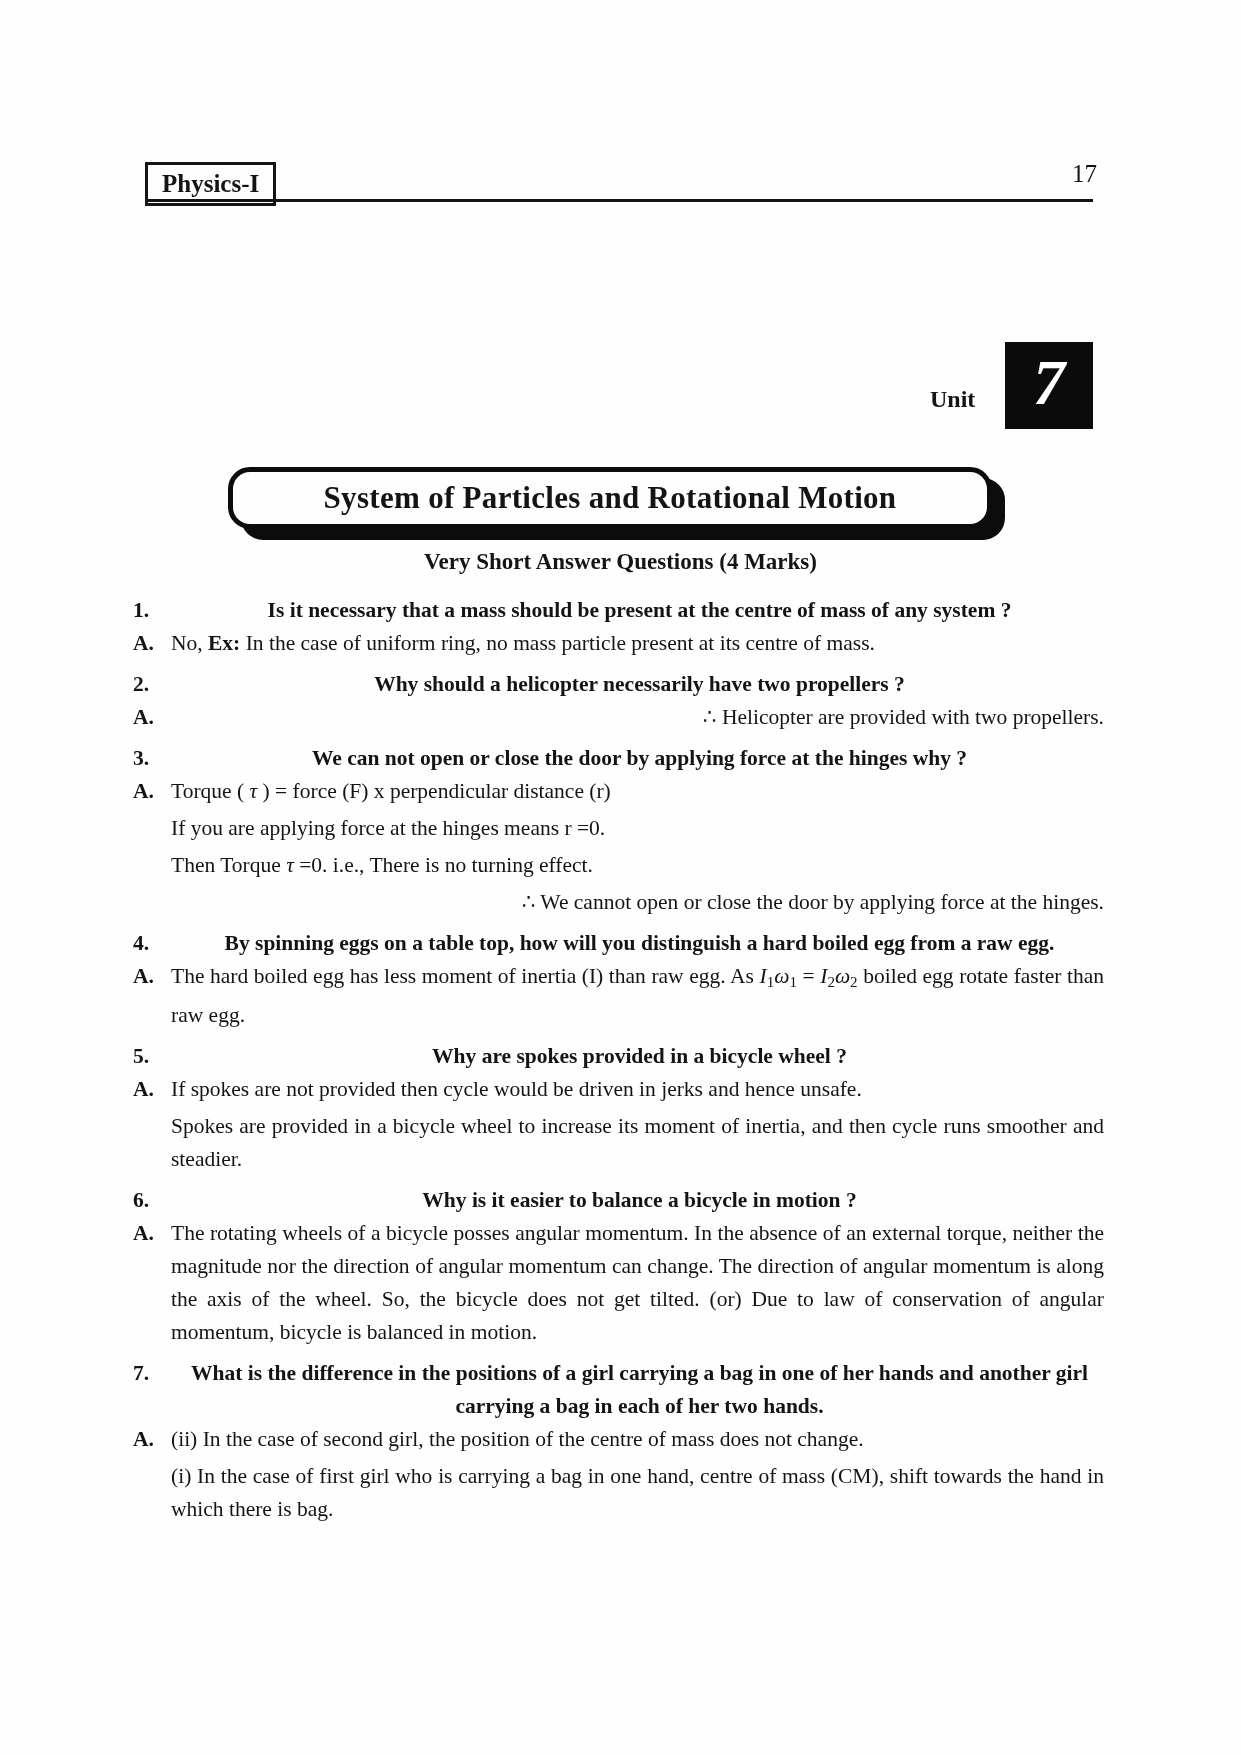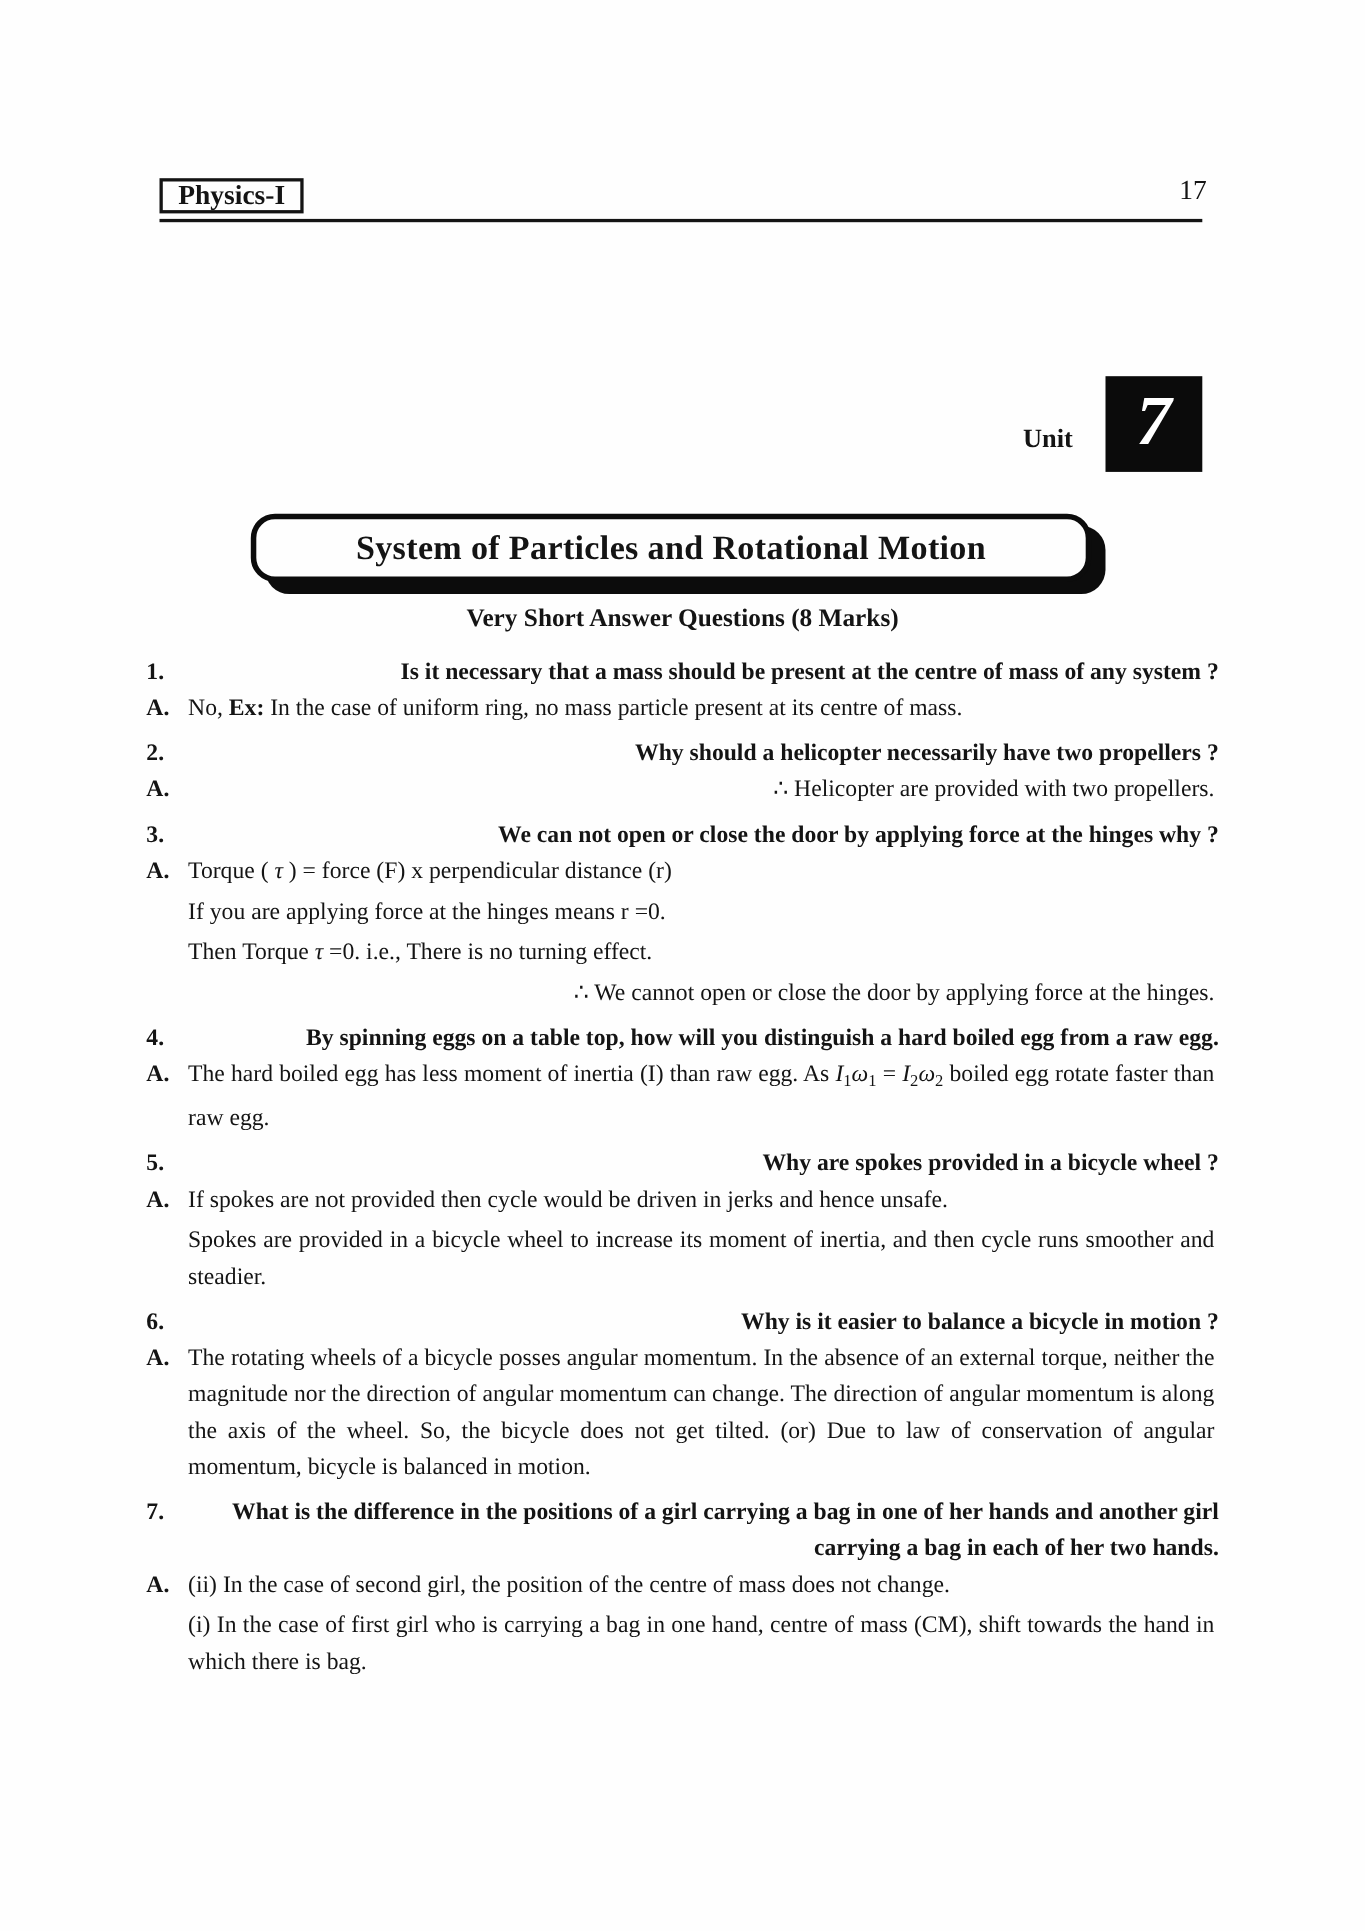--- a/index.html
+++ b/index.html
@@ -9,21 +9,21 @@
     margin:0 auto;
     background:#fefefe;
     color:#141414;
     font-family:"Liberation Serif", serif;
     overflow:hidden;
   }
 
   
   .physics-box {
     position:absolute; left:145px; top:162px;
-    height:32px; padding:0 14px;
+    height:44px; padding:0 14px;
     border:3px solid #141414;
     display:flex; align-items:center; justify-content:center;
     box-sizing:border-box;
     background:#fefefe;
   }
   .physics-box span { font-weight:bold; font-size:25px; }
   .page-num {
     position:absolute; top:160px; right:144px;
     font-size:25px;
   }
@@ -76,21 +76,21 @@
   }
   .qa { margin:0 0 4px 0; }
   .row { display:flex; }
   .num {
     flex:0 0 38px; width:38px;
     font-weight:bold; font-size:21.5px; line-height:33px;
   }
   .q-text {
     flex:1; margin:0;
     font-weight:bold; font-size:21.5px; line-height:33px;
-    text-align:right;
+    text-align:center;
   }
   .a-body { flex:1; }
   .a-body p {
     margin:0 4px 4px 0;
     font-size:21.5px; line-height:33px;
     text-align:justify;
   }
   .a-body p.indent { padding-left:24px; text-align:right; }
   .b { font-weight:bold; }
   .i { font-style:italic; }
@@ -109,21 +109,21 @@
 
   <span class="unit-label">Unit</span>
   <div class="unit-badge">
     <span>7</span>
   </div>
 
   <div class="title-box">
     <h1>System of Particles and Rotational Motion</h1>
   </div>
 
-  <h2 class="section-heading">Very Short Answer Questions (8 Marks)</h2>
+  <h2 class="section-heading">Very Short Answer Questions (4 Marks)</h2>
 
   <main class="qa-list">
   <section class="qa">
     <div class="row q-row">
       <span class="num">1.</span>
       <p class="q-text">Is it necessary that a mass should be present at the centre of mass of any system ?</p>
     </div>
     <div class="row a-row">
       <span class="num">A.</span>
       <div class="a-body">

